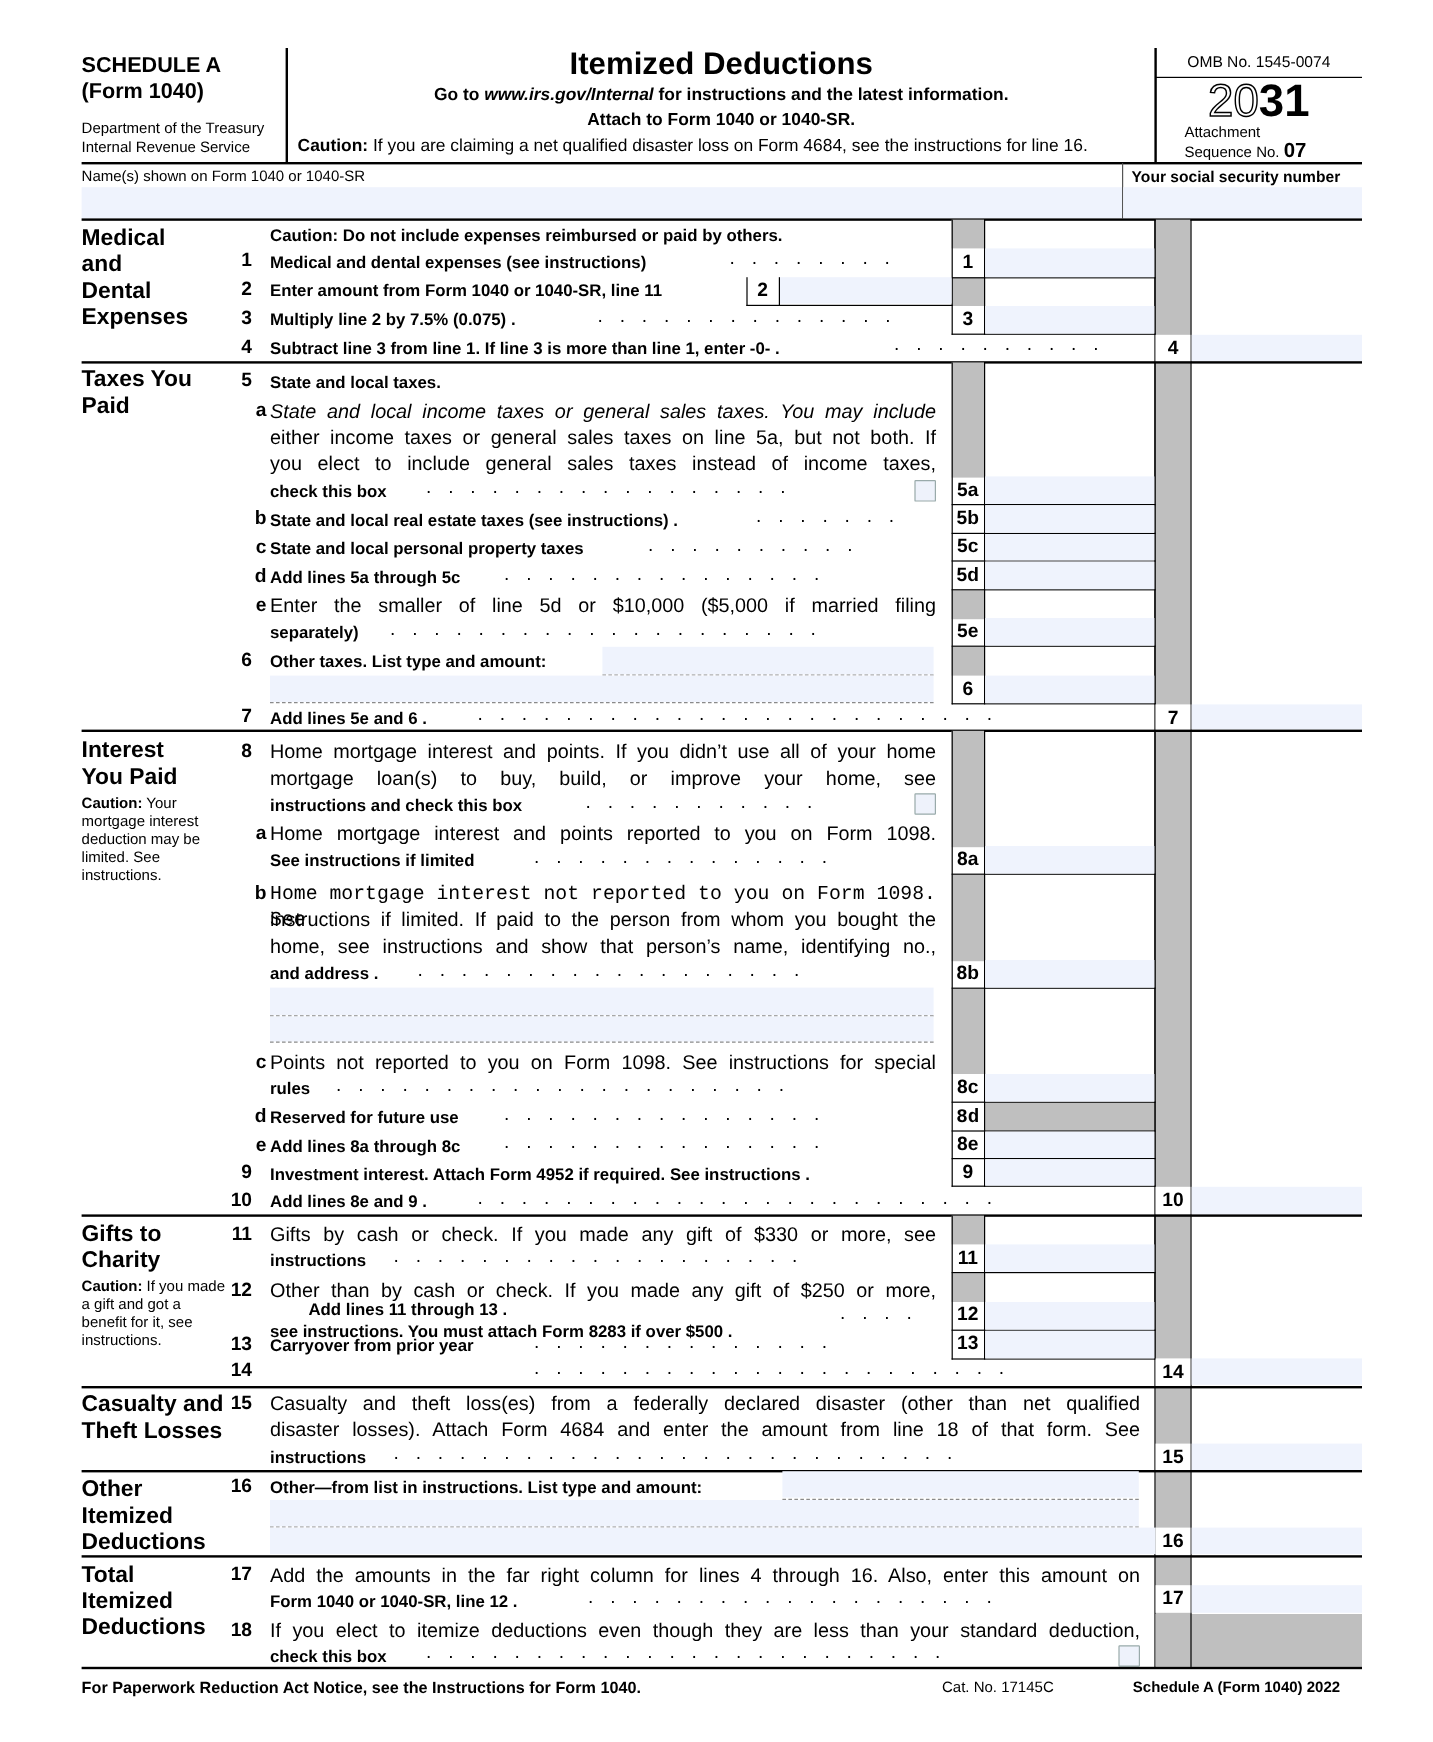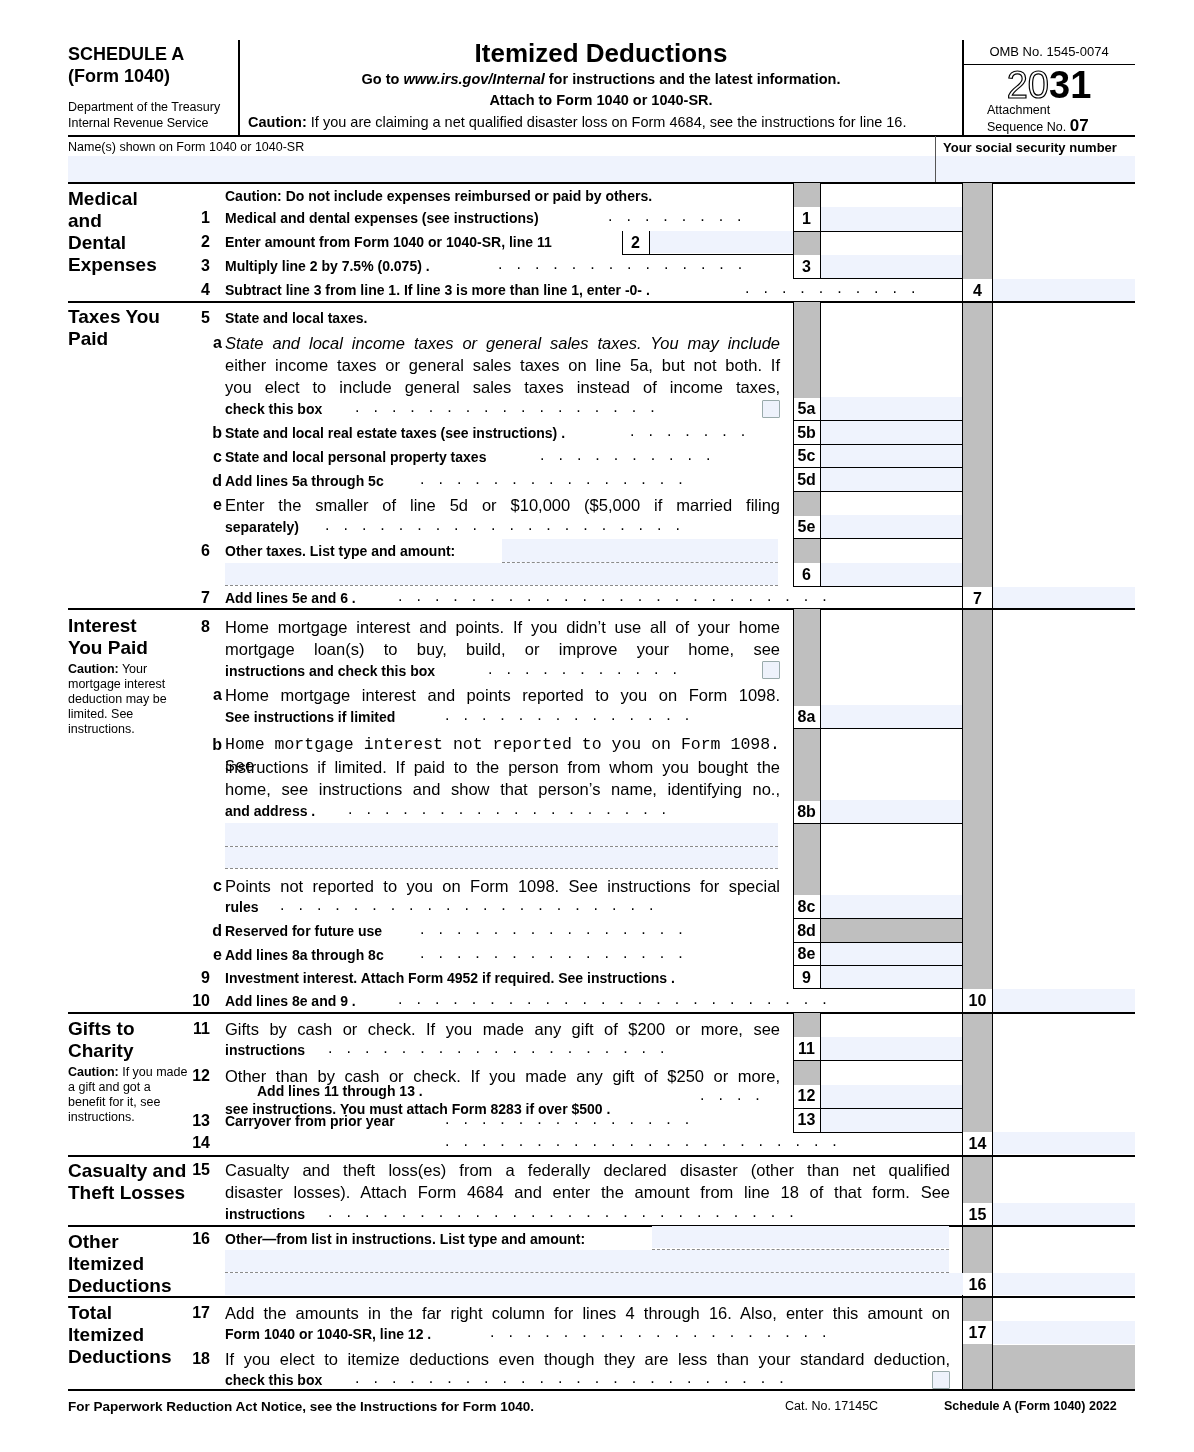--- a/index.html
+++ b/index.html
@@ -216,21 +216,21 @@
 <div class="ln" style="left:192px;top:877px;">c</div>
 <div class="just" style="left:225px;top:875px;">Points not reported to you on Form 1098. See instructions for special</div>
 <div class="txt" style="left:225px;top:896px;">rules</div>
 <div class="dots" style="left:280px;top:896px;width:500px;">.....................</div>
 <div class="box-lbl" style="left:793px;top:898px;">8c</div>
 <div class="fill" style="left:821px;top:895px;width:141px;height:23px;"></div>
 
 <div class="ln" style="left:192px;top:922px;">d</div>
 <div class="txt" style="left:225px;top:920px;">Reserved for future use</div>
 <div class="dots" style="left:420px;top:920px;width:360px;">...............</div>
-<div class="box-lbl" style="left:793px;top:922px;">8d</div>
+<div class="box-lbl" style="left:793px;top:922px;font-family:Liberation Mono, monospace;">8d</div>
 
 <div class="ln" style="left:192px;top:946px;">e</div>
 <div class="txt" style="left:225px;top:944px;">Add lines 8a through 8c</div>
 <div class="dots" style="left:420px;top:944px;width:360px;">...............</div>
 <div class="box-lbl" style="left:793px;top:945px;">8e</div>
 <div class="fill" style="left:821px;top:943px;width:141px;height:22px;"></div>
 
 <div class="ln" style="left:180px;top:969px;">9</div>
 <div class="txt" style="left:225px;top:967px;">Investment interest. Attach Form 4952 if required. See instructions .</div>
 <div class="box-lbl" style="left:793px;top:969px;">9</div>
@@ -251,21 +251,21 @@
 <div class="cau" style="top:1065px;"><b>Caution:</b><span> If you made a gift and got a benefit for it, see instructions.</span></div>
 
 <div class="gray" style="left:793px;top:1013px;width:27px;height:24px;"></div>
 <div class="gray" style="left:793px;top:1061px;width:27px;height:24px;"></div>
 <div class="bx" style="left:793px;top:1013px;width:170px;height:120px;border-top:none;"></div>
 <div class="vl" style="left:820px;top:1013px;height:120px;width:1px;"></div>
 <div class="hl" style="left:793px;width:170px;top:1060px;height:1px;"></div>
 <div class="hl" style="left:793px;width:170px;top:1108px;height:1px;"></div>
 
 <div class="ln" style="left:180px;top:1020px;">11</div>
-<div class="just" style="left:225px;top:1018px;">Gifts by cash or check. If you made any gift of $200 or more, see</div>
+<div class="just" style="left:225px;top:1018px;">Gifts by cash or check. If you made any gift of $330 or more, see</div>
 <div class="txt" style="left:225px;top:1039px;">instructions</div>
 <div class="dots" style="left:328px;top:1039px;width:452px;">...................</div>
 <div class="box-lbl" style="left:793px;top:1040px;">11</div>
 <div class="fill" style="left:821px;top:1037px;width:141px;height:23px;"></div>
 
 <div class="ln" style="left:180px;top:1067px;">12</div>
 <div class="just" style="left:225px;top:1065px;">Other than by cash or check. If you made any gift of $250 or more,</div>
 <div class="txt" style="left:225px;top:1098px;"><span>see instructions. You </span><b>must</b><span> attach Form 8283 if over $500 .</span></div>
 <div class="dots" style="left:700px;top:1086px;width:80px;">....</div>
 <div class="box-lbl" style="left:793px;top:1087px;">12</div>

